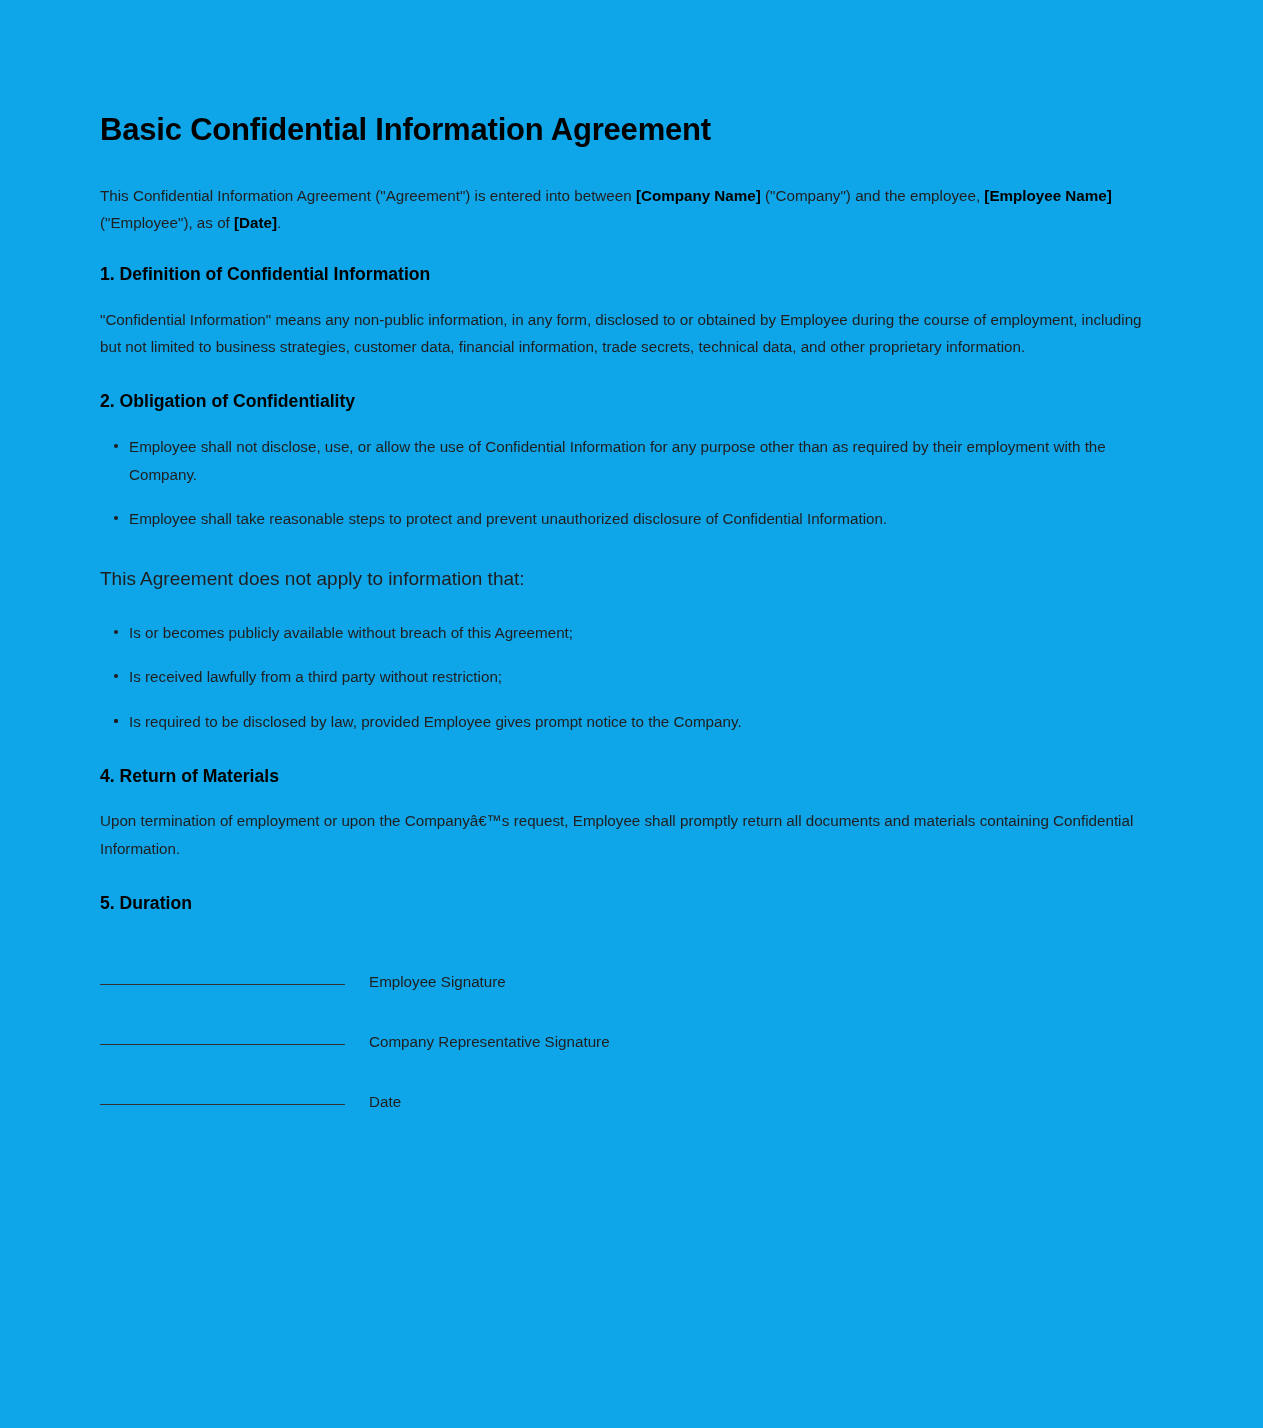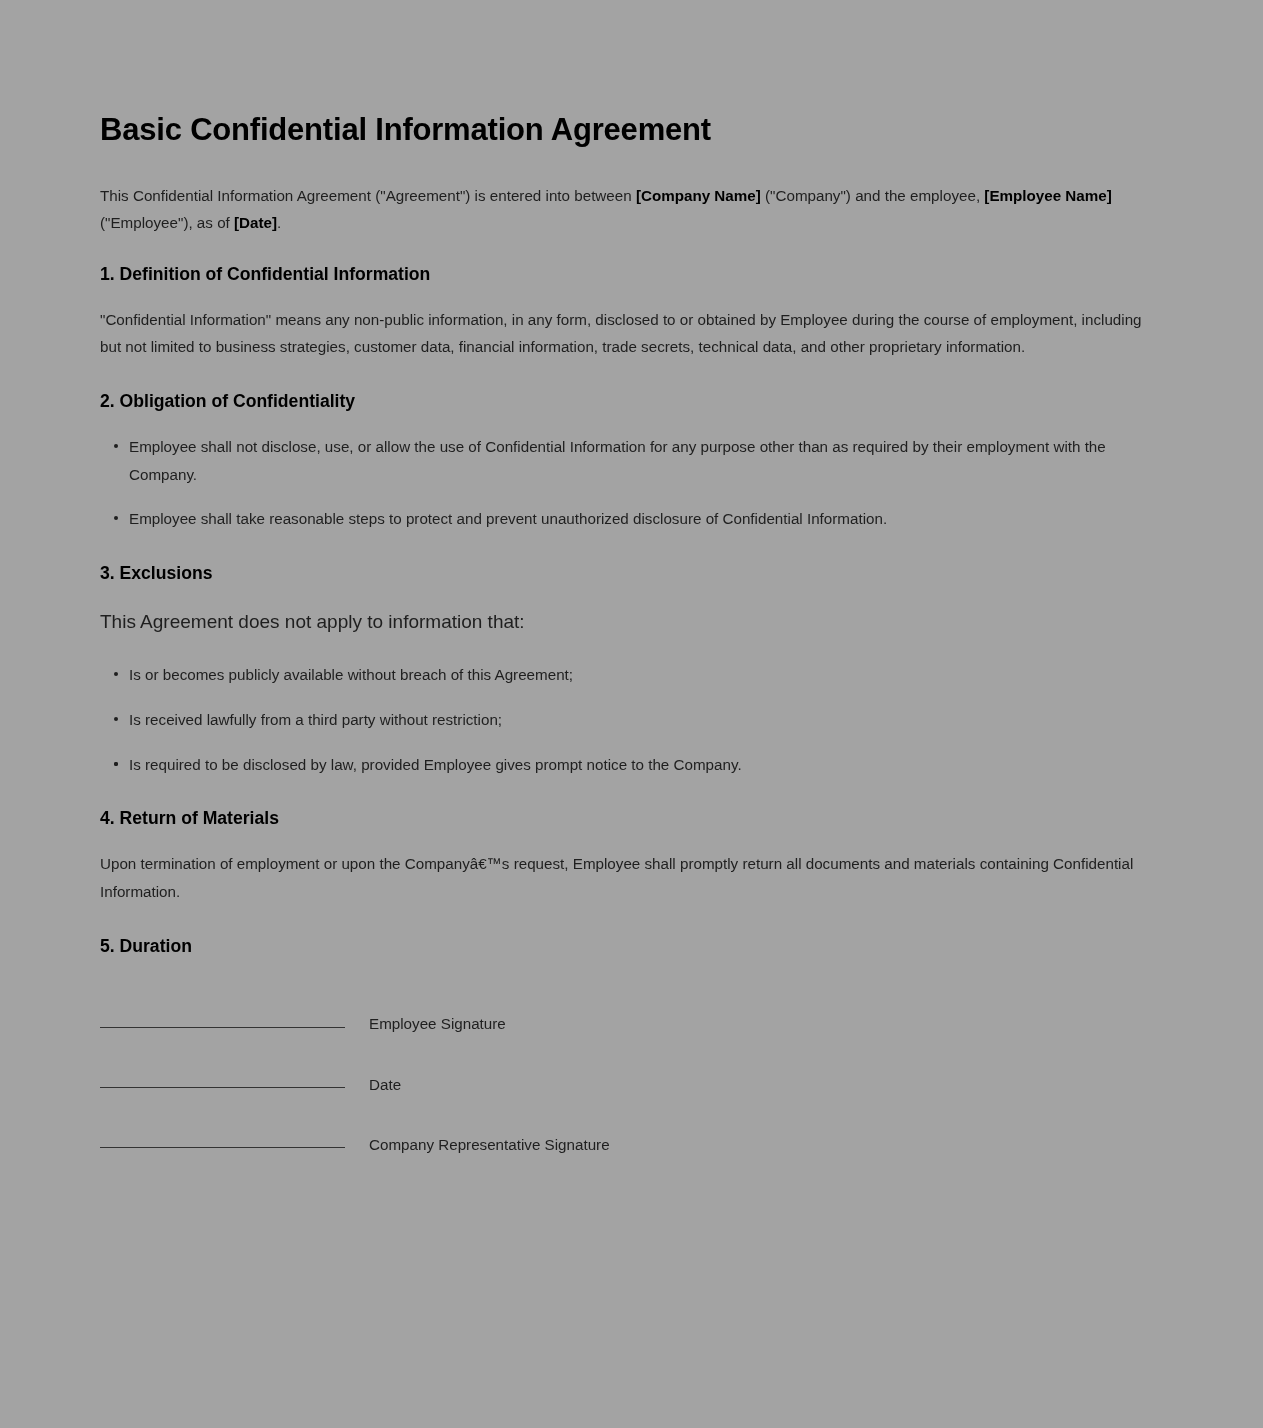--- a/index.html
+++ b/index.html
@@ -13,21 +13,21 @@
     min-height: 1428px;
     font-family: "Liberation Sans", sans-serif;
     color: #1a1a1a;
     -webkit-font-smoothing: antialiased;
   }
   .page {
     box-sizing: border-box;
     width: 1263px;
     min-height: 1428px;
     padding: 112px 108px 40px 100px;
-    background: #a3a3a3;
+    background: #0ea5e9;
   }
   .doc-title {
     font-size: 31px;
     font-weight: bold;
     line-height: 1.15;
     letter-spacing: -0.2px;
     margin: 0 0 34px 0;
     color: #000000;
   }
   .para {
@@ -133,21 +133,20 @@
         <span>Employee shall not disclose, use, or allow the use of Confidential Information for any purpose other than as required by their employment with the Company.</span>
       </li>
       <li>
         <span class="bullet-dot"></span>
         <span>Employee shall take reasonable steps to protect and prevent unauthorized disclosure of Confidential Information.</span>
       </li>
     </ul>
   </div>
 
   <div class="section">
-    <h2 class="section-heading">3. Exclusions</h2>
     <p class="lead-in">This Agreement does not apply to information that:</p>
     <ul class="bullets">
       <li>
         <span class="bullet-dot"></span>
         <span>Is or becomes publicly available without breach of this Agreement;</span>
       </li>
       <li>
         <span class="bullet-dot"></span>
         <span>Is received lawfully from a third party without restriction;</span>
       </li>
@@ -171,21 +170,21 @@
   </div>
 
 
   <div class="sig-block">
     <div class="sig-row">
       <div class="sig-line"></div>
       <div class="sig-label">Employee Signature</div>
     </div>
     <div class="sig-row">
       <div class="sig-line"></div>
-      <div class="sig-label">Date</div>
+      <div class="sig-label">Company Representative Signature</div>
     </div>
     <div class="sig-row">
       <div class="sig-line"></div>
-      <div class="sig-label">Company Representative Signature</div>
+      <div class="sig-label">Date</div>
     </div>
   </div>
 
 </div>
 
 </body></html>

